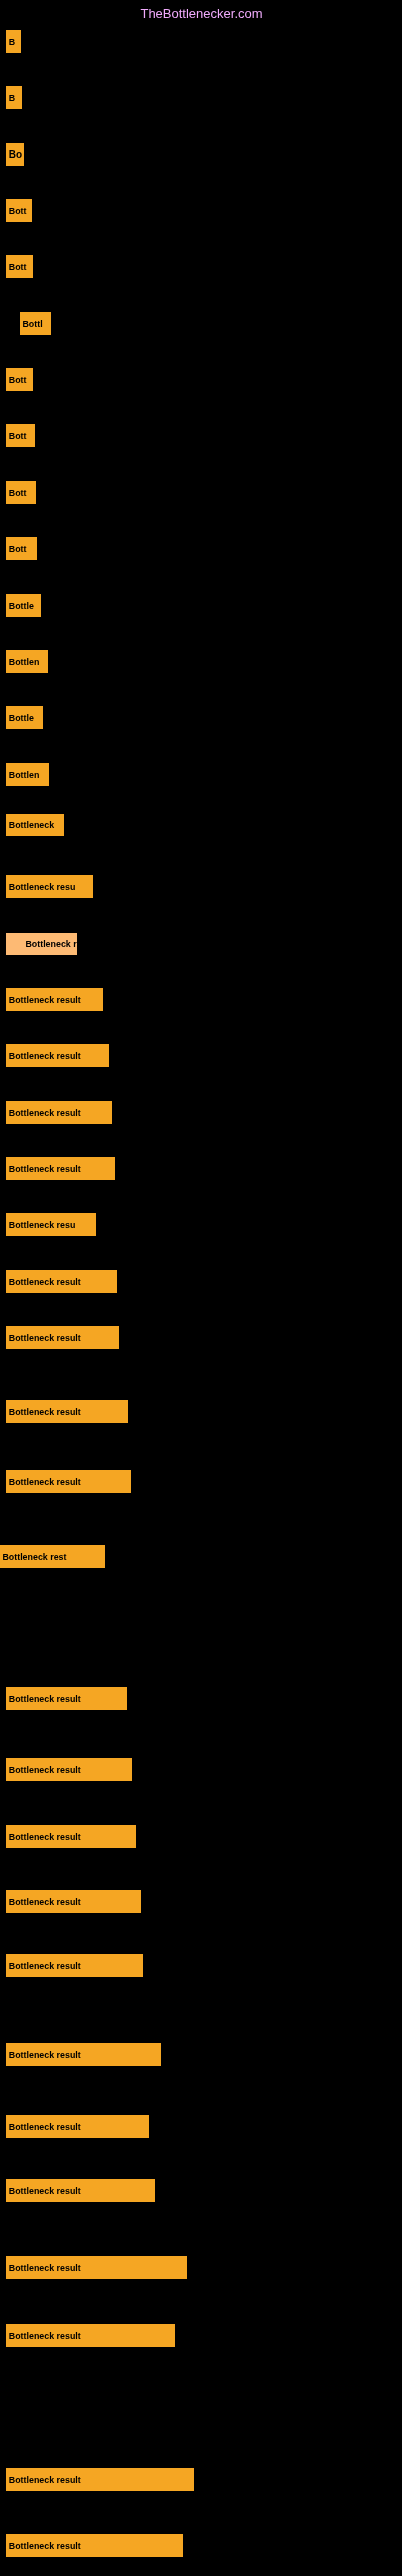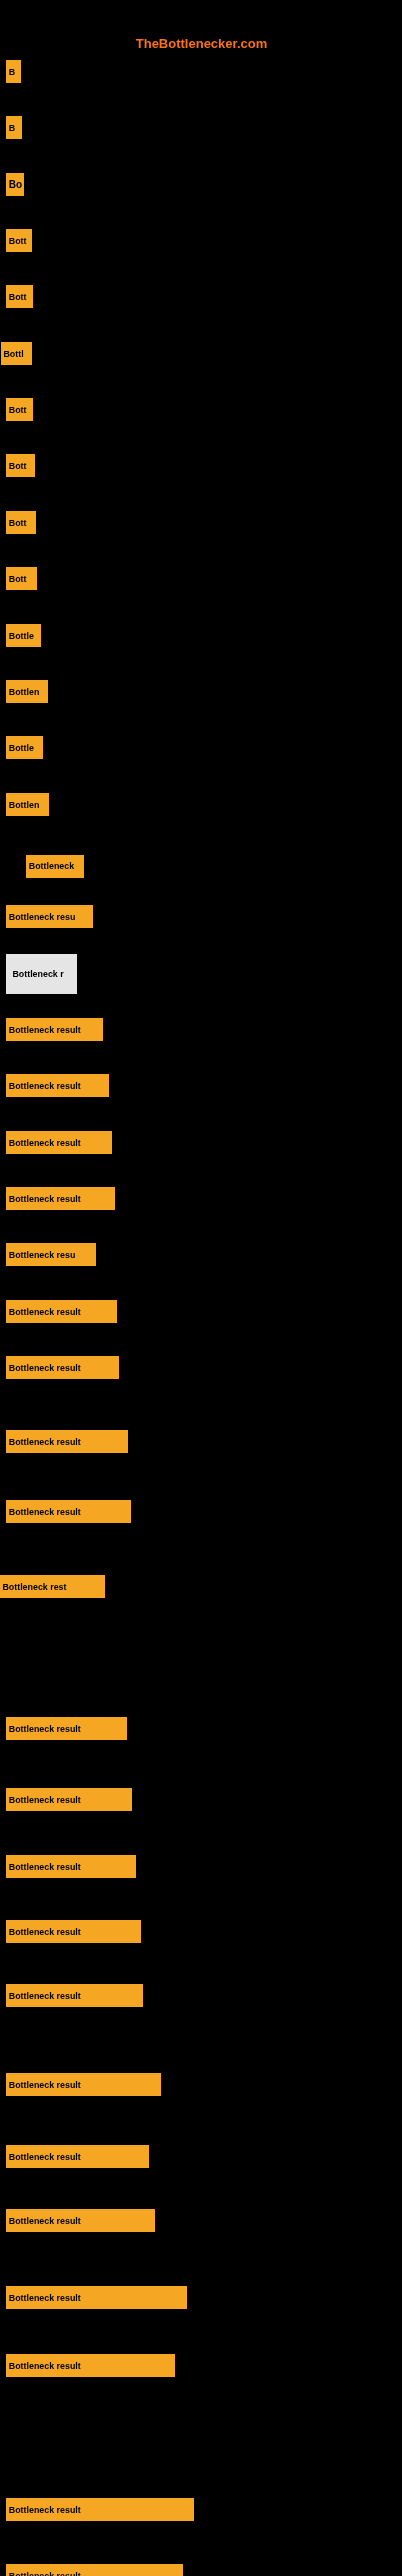--- a/index.html
+++ b/index.html
@@ -8,26 +8,25 @@
       box-sizing: border-box;
     }
     body {
       background-color: #000;
       width: 403px;
       min-height: 2576px;
       font-family: Arial, sans-serif;
       position: relative;
     }
     .site-title {
-      color: #f97316;
+      color: #f0abfc;
       font-size: 13px;
       text-align: center;
       padding: 6.4px 0 3.2px 0;
-      font-weight: bold;
-      margin-top: 30px;
+      font-weight: normal;
     }
   </style>
 </head>
 <body>
 
 <div class="site-title">TheBottlenecker.com</div>
 
 <div id="bars-container" style="position:relative; width:403px; height:2544px;">
 <div style="position: absolute; top: 0px; left: 0px; width: 403px; height: 34px; display: flex; align-items: center; padding-left: 6.4px;">
       <div style="background-color: rgb(245, 166, 35); height: 22.5px; width: 14.5px; display: flex; align-items: center; padding-left: 2.4px; overflow: hidden; min-width: 8px;">
@@ -47,21 +46,21 @@
     <div style="position: absolute; top: 169px; left: 0px; width: 403px; height: 34px; display: flex; align-items: center; padding-left: 6.4px;">
       <div style="background-color: rgb(245, 166, 35); height: 22.5px; width: 26px; display: flex; align-items: center; padding-left: 2.4px; overflow: hidden; min-width: 8px;">
         <span style="color: rgb(0, 0, 0); font-size: 8.9px; font-weight: bold; white-space: nowrap;">Bott</span>
       </div>
     </div>
     <div style="position: absolute; top: 225px; left: 0px; width: 403px; height: 34px; display: flex; align-items: center; padding-left: 6.4px;">
       <div style="background-color: rgb(245, 166, 35); height: 22.5px; width: 26.6px; display: flex; align-items: center; padding-left: 2.4px; overflow: hidden; min-width: 8px;">
         <span style="color: rgb(0, 0, 0); font-size: 8.9px; font-weight: bold; white-space: nowrap;">Bott</span>
       </div>
     </div>
-    <div style="position: absolute; top: 282px; left: 0px; width: 403px; height: 34px; display: flex; align-items: center; padding-left: 1px;">
+    <div style="position: absolute; top: 282px; left: 0px; width: 403px; height: 34px; display: flex; align-items: center; padding-left: 20px;">
       <div style="background-color: rgb(245, 166, 35); height: 22.5px; width: 31px; display: flex; align-items: center; padding-left: 2.4px; overflow: hidden; min-width: 8px;">
         <span style="color: rgb(0, 0, 0); font-size: 8.9px; font-weight: bold; white-space: nowrap;">Bottl</span>
       </div>
     </div>
     <div style="position: absolute; top: 338px; left: 0px; width: 403px; height: 34px; display: flex; align-items: center; padding-left: 6.4px;">
       <div style="background-color: rgb(245, 166, 35); height: 22.5px; width: 27px; display: flex; align-items: center; padding-left: 2.4px; overflow: hidden; min-width: 8px;">
         <span style="color: rgb(0, 0, 0); font-size: 8.9px; font-weight: bold; white-space: nowrap;">Bott</span>
       </div>
     </div>
     <div style="position: absolute; top: 394px; left: 0px; width: 403px; height: 34px; display: flex; align-items: center; padding-left: 6.4px;">
@@ -92,32 +91,32 @@
     <div style="position: absolute; top: 676px; left: 0px; width: 403px; height: 34px; display: flex; align-items: center; padding-left: 6.4px;">
       <div style="background-color: rgb(245, 166, 35); height: 22.5px; width: 37px; display: flex; align-items: center; padding-left: 2.4px; overflow: hidden; min-width: 8px;">
         <span style="color: rgb(0, 0, 0); font-size: 8.9px; font-weight: bold; white-space: nowrap;">Bottle</span>
       </div>
     </div>
     <div style="position: absolute; top: 733px; left: 0px; width: 403px; height: 34px; display: flex; align-items: center; padding-left: 6.4px;">
       <div style="background-color: rgb(245, 166, 35); height: 22.5px; width: 43px; display: flex; align-items: center; padding-left: 2.4px; overflow: hidden; min-width: 8px;">
         <span style="color: rgb(0, 0, 0); font-size: 8.9px; font-weight: bold; white-space: nowrap;">Bottlen</span>
       </div>
     </div>
-    <div style="position: absolute; top: 789px; left: 0px; width: 378px; height: 34px; display: flex; align-items: flex-end; padding-left: 6.4px; margin-left: 20px;">
+    <div style="position: absolute; top: 789px; left: 0px; width: 378px; height: 34px; display: flex; align-items: flex-start; padding-left: 6.4px;">
       <div style="background-color: rgb(245, 166, 35); height: 22.5px; width: 58px; display: flex; align-items: center; padding-left: 2.4px; overflow: hidden; min-width: 8px;">
         <span style="color: rgb(0, 0, 0); font-size: 8.9px; font-weight: bold; white-space: nowrap;">Bottleneck</span>
       </div>
     </div>
     <div style="position: absolute; top: 845px; left: 0px; width: 403px; height: 34px; display: flex; align-items: center; padding-left: 6.4px;">
       <div style="background-color: rgb(245, 166, 35); height: 22.5px; width: 87px; display: flex; align-items: center; padding-left: 2.4px; overflow: hidden; min-width: 8px;">
         <span style="color: rgb(0, 0, 0); font-size: 8.9px; font-weight: bold; white-space: nowrap;">Bottleneck resu</span>
       </div>
     </div>
     <div style="position: absolute; top: 902px; left: 0px; width: 403px; height: 34px; display: flex; align-items: center; padding-left: 6.4px;">
-      <div style="background-color: #e5e5e5; height: 40px; width: 71px; display: flex; align-items: center; padding-left: 6px; overflow: hidden; min-width: 8px;">
+      <div style="background-color: #fdba74; height: 22px; width: 71px; display: flex; align-items: center; padding-left: 19px; overflow: hidden; min-width: 8px;">
         <span style="color: rgb(0, 0, 0); font-size: 8.9px; font-weight: bold; white-space: nowrap;">Bottleneck r</span>
       </div>
     </div>
     <div style="position: absolute; top: 958px; left: 0px; width: 403px; height: 34px; display: flex; align-items: center; padding-left: 6.4px;">
       <div style="background-color: rgb(245, 166, 35); height: 22.5px; width: 97px; display: flex; align-items: center; padding-left: 2.4px; overflow: hidden; min-width: 8px;">
         <span style="color: rgb(0, 0, 0); font-size: 8.9px; font-weight: bold; white-space: nowrap;">Bottleneck result</span>
       </div>
     </div>
     <div style="position: absolute; top: 1014px; left: 0px; width: 403px; height: 34px; display: flex; align-items: center; padding-left: 6.4px;">
       <div style="background-color: rgb(245, 166, 35); height: 22.5px; width: 103px; display: flex; align-items: center; padding-left: 2.4px; overflow: hidden; min-width: 8px;">

